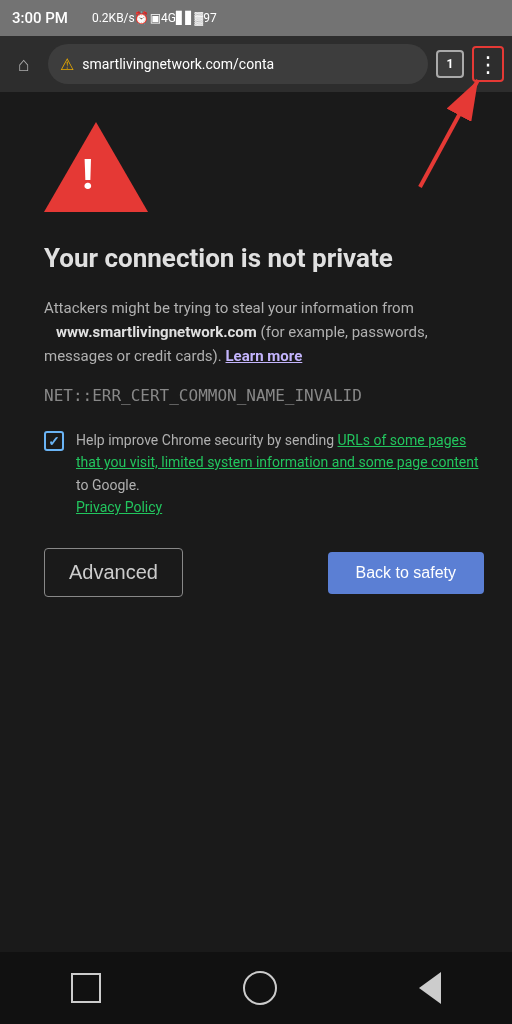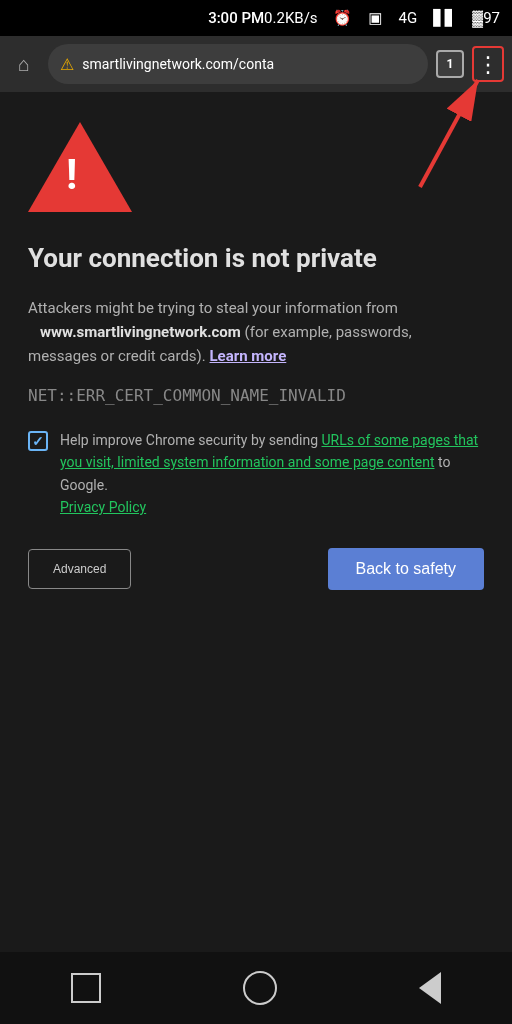--- a/index.html
+++ b/index.html
@@ -9,37 +9,38 @@
       height: 1024px;
       background: #1a1a1a;
       font-family: 'Roboto', Arial, sans-serif;
       overflow: hidden;
       position: relative;
     }
 
     
     .status-bar {
       height: 36px;
-      background: #000000;
-      display: flex;
-      align-items: center;
-      justify-content: flex-end;
+      background: #737373;
+      display: flex;
+      align-items: center;
+      justify-content: flex-start;
       padding: 0 12px;
     }
     .status-time {
       color: #ffffff;
       font-size: 15px;
       font-weight: 500;
     }
     .status-icons {
       display: flex;
       align-items: center;
-      gap: 16px;
+      gap: 0;
       color: #ffffff;
-      font-size: 15px;
+      font-size: 12px;
+      padding-left: 24px;
     }
 
     
     .browser-chrome {
       background: #2d2d2d;
       padding: 6px 8px;
       display: flex;
       align-items: center;
       gap: 8px;
       height: 56px;
@@ -97,21 +98,21 @@
       border: 2px solid #e53935;
       border-radius: 4px;
       height: 36px;
       display: flex;
       align-items: center;
       justify-content: center;
     }
 
     
     .content {
-      padding: 30px 28px 20px 28px;
+      padding: 30px 28px 20px 44px;
       color: #e0e0e0;
     }
 
     
     .warning-triangle {
       width: 0;
       height: 0;
       border-left: 52px solid transparent;
       border-right: 52px solid transparent;
       border-bottom: 90px solid #e53935;
@@ -196,21 +197,21 @@
       display: flex;
       justify-content: space-between;
       align-items: center;
       margin-top: 30px;
     }
     .btn-advanced {
       background: transparent;
       border: 1.5px solid #888;
       border-radius: 4px;
       color: #cccccc;
-      font-size: 12px;
+      font-size: 20px;
       padding: 12px 24px;
       cursor: pointer;
     }
     .btn-back {
       background: #5b7fd4;
       border: none;
       border-radius: 4px;
       color: #ffffff;
       font-size: 16px;
       padding: 12px 28px;

